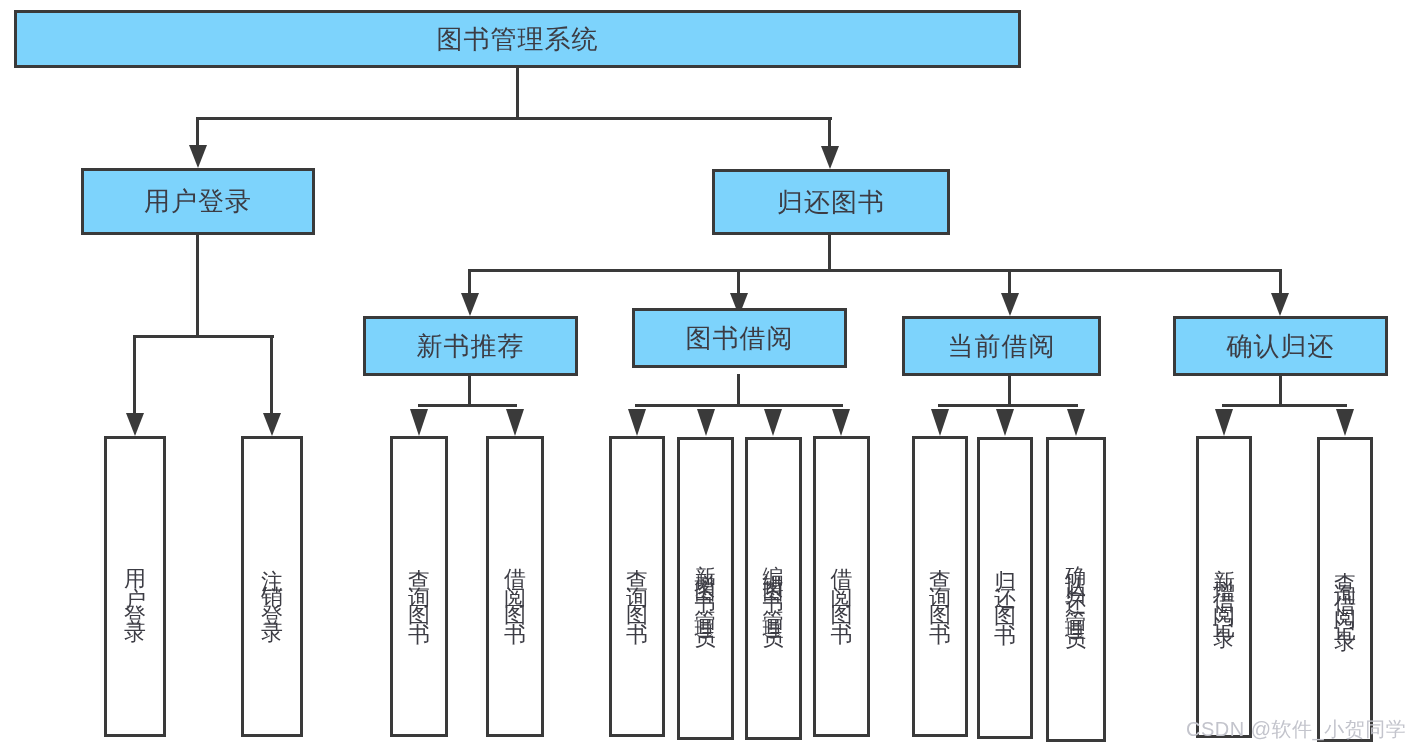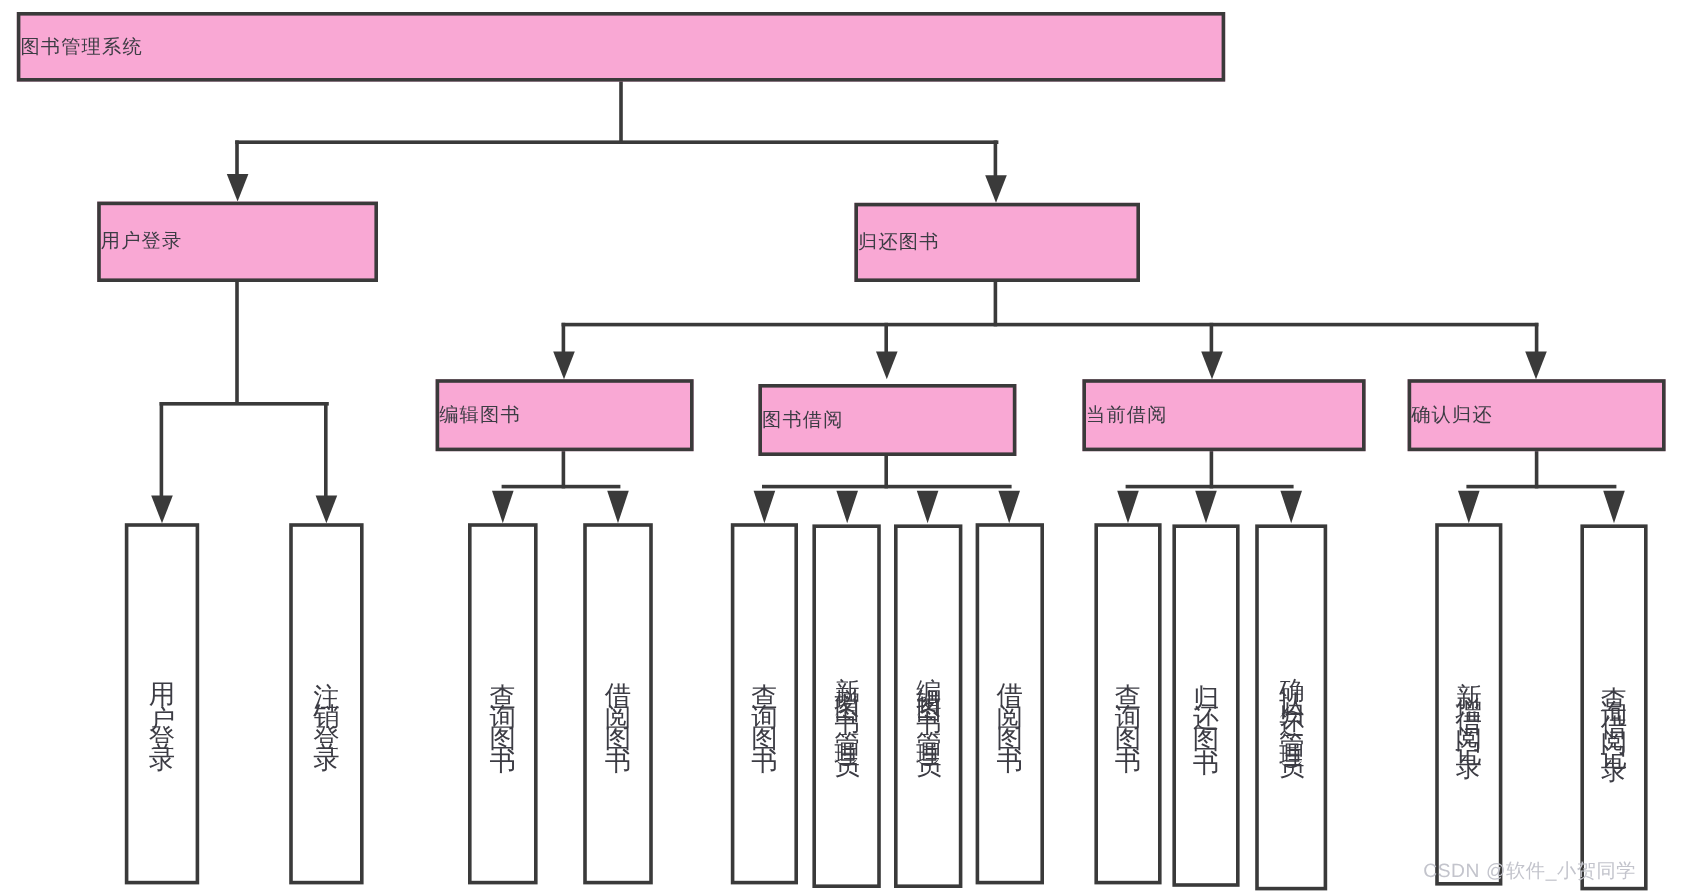--- a/index.html
+++ b/index.html
@@ -14,23 +14,23 @@
     width:1405px;height:747px;
     background:var(--background);
     font-family:"Liberation Sans", sans-serif;
     overflow:hidden;
   }
   
   .hbox{
     position:absolute;
     box-sizing:border-box;
     border:3px solid var(--line);
-    background:#f9a8d4;
-    display:flex;align-items:center;justify-content:flex-start;
-    font-size:16px;color:var(--text);
+    background:#7dd3fc;
+    display:flex;align-items:center;justify-content:center;
+    font-size:26px;color:var(--text);
     letter-spacing:1px;
     z-index:2;
   }
   
   .vbox{
     position:absolute;
     box-sizing:border-box;
     border:3px solid var(--line);
     background:#fff;
     display:flex;align-items:center;justify-content:center;
@@ -62,21 +62,21 @@
     z-index:1;
   }
   .arrow--long{
     border-left-width:9px;
     border-right-width:9px;
     border-top-width:27px;
   }
   .watermark{
     position:absolute;
     left:1186px;top:716px;
-    font-size:16px;
+    font-size:20px;
     color:var(--watermark);
     letter-spacing:0.5px;
     z-index:6;
     white-space:nowrap;
   }
 </style>
 </head>
 <body>
 
 <div class="stage">
@@ -111,26 +111,26 @@
   <div class="line" style="left:468px;top:269px;width:3px;height:26px"></div>
   <div class="line" style="left:737px;top:269px;width:3px;height:26px"></div>
   <div class="line" style="left:1008px;top:269px;width:3px;height:26px"></div>
   <div class="line" style="left:1279px;top:269px;width:3px;height:26px"></div>
   <div class="arrow" style="left:461px;top:293px"></div>
   <div class="arrow" style="left:730px;top:293px"></div>
   <div class="arrow" style="left:1001px;top:293px"></div>
   <div class="arrow" style="left:1271px;top:293px"></div>
 
   <div class="hbox" style="left:363px;top:316px;width:215px;height:60px">
-    <span>编辑图书</span>
-  </div>
-  <div class="hbox" style="left:632px;top:320px;width:215px;height:60px">
+    <span>新书推荐</span>
+  </div>
+  <div class="hbox" style="left:632px;top:308px;width:215px;height:60px">
     <span>图书借阅</span>
   </div>
-  <div class="hbox" style="left:902px;top:316px;width:236px;height:60px">
+  <div class="hbox" style="left:902px;top:316px;width:199px;height:60px">
     <span>当前借阅</span>
   </div>
   <div class="hbox" style="left:1173px;top:316px;width:215px;height:60px">
     <span>确认归还</span>
   </div>
 
   <div class="line" style="left:468px;top:374px;width:3px;height:33px"></div>
   <div class="line" style="left:418px;top:404px;width:99px;height:3px"></div>
   <div class="arrow arrow--long" style="left:410px;top:409px"></div>
   <div class="arrow arrow--long" style="left:506px;top:409px"></div>

